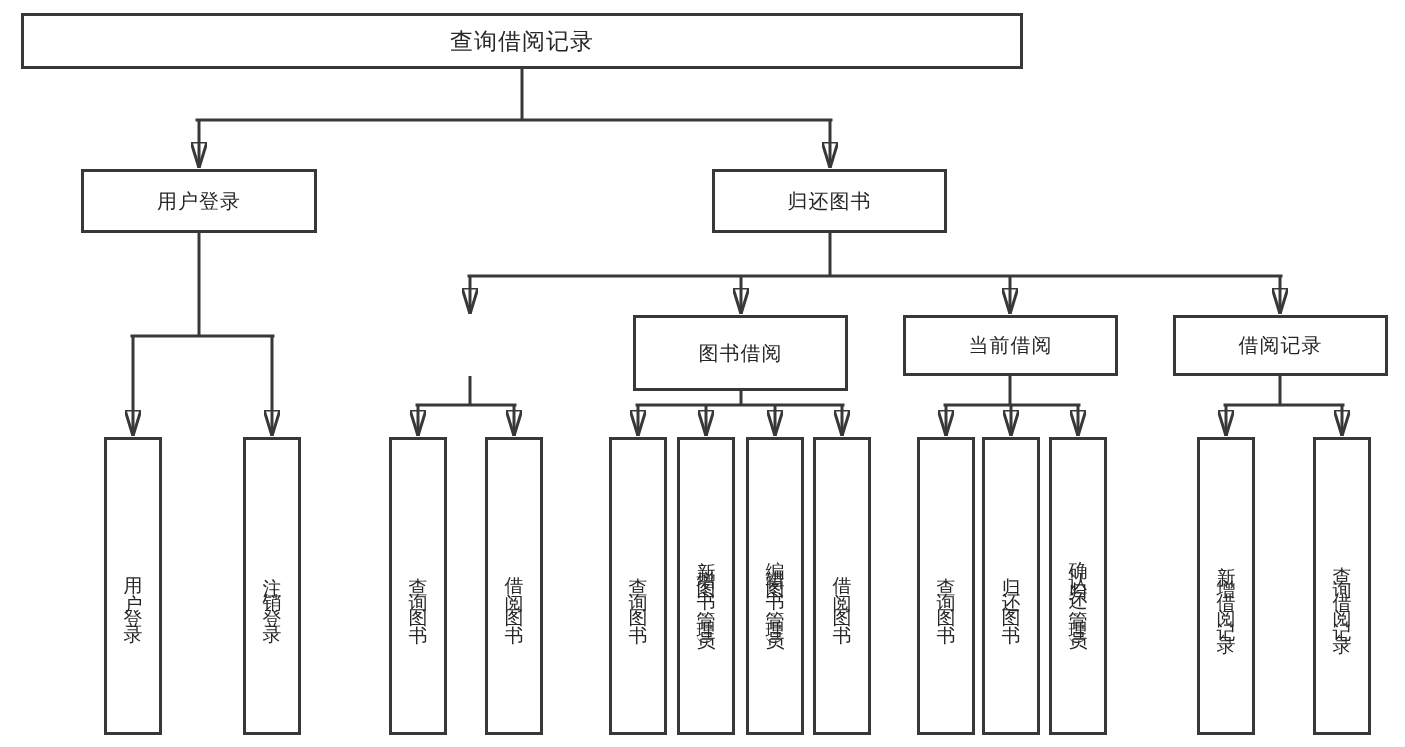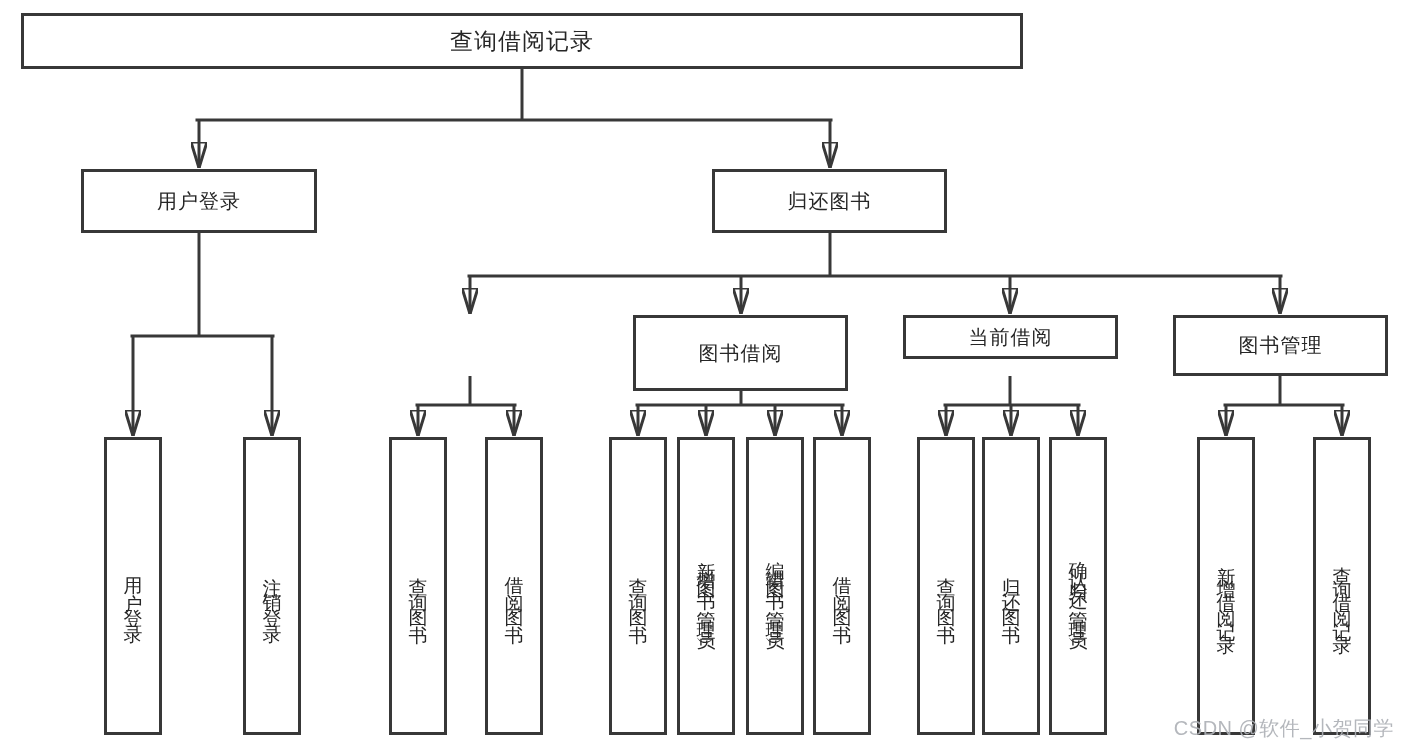--- a/index.html
+++ b/index.html
@@ -119,25 +119,25 @@
   <div class="box mid-box" style="left:81px; top:169px; width:236px; height:64px">
     <span>用户登录</span>
   </div>
   <div class="box mid-box" style="left:712px; top:169px; width:235px; height:64px">
     <span>归还图书</span>
   </div>
 
   <div class="box mid-box" style="left:633px; top:315px; width:215px; height:76px">
     <span>图书借阅</span>
   </div>
-  <div class="box mid-box" style="left:903px; top:315px; width:215px; height:44px">
+  <div class="box mid-box" style="left:903px; top:315px; width:215px; height:61px">
     <span>当前借阅</span>
   </div>
   <div class="box mid-box" style="left:1173px; top:315px; width:215px; height:61px">
-    <span>图书管理</span>
+    <span>借阅记录</span>
   </div>
 
   <div class="box leaf-box" style="left:104px; top:437px; width:58px; height:298px">
     <span class="vtext ls-s">用户登录</span>
   </div>
   <div class="box leaf-box" style="left:243px; top:437px; width:58px; height:298px">
     <span class="vtext ls-s">注销登录</span>
   </div>
 
   <div class="box leaf-box" style="left:389px; top:437px; width:58px; height:298px">
@@ -170,15 +170,14 @@
     <span class="vtext ls-l">确认归还（管理员）</span>
   </div>
 
   <div class="box leaf-box" style="left:1197px; top:437px; width:58px; height:298px">
     <span class="vtext ls-m">新增借阅记录</span>
   </div>
   <div class="box leaf-box" style="left:1313px; top:437px; width:58px; height:298px">
     <span class="vtext ls-m">查询借阅记录</span>
   </div>
 
-  <div id="watermark">CSDN @软件_小贺同学</div>
 
 </div>
 
 </body></html>

